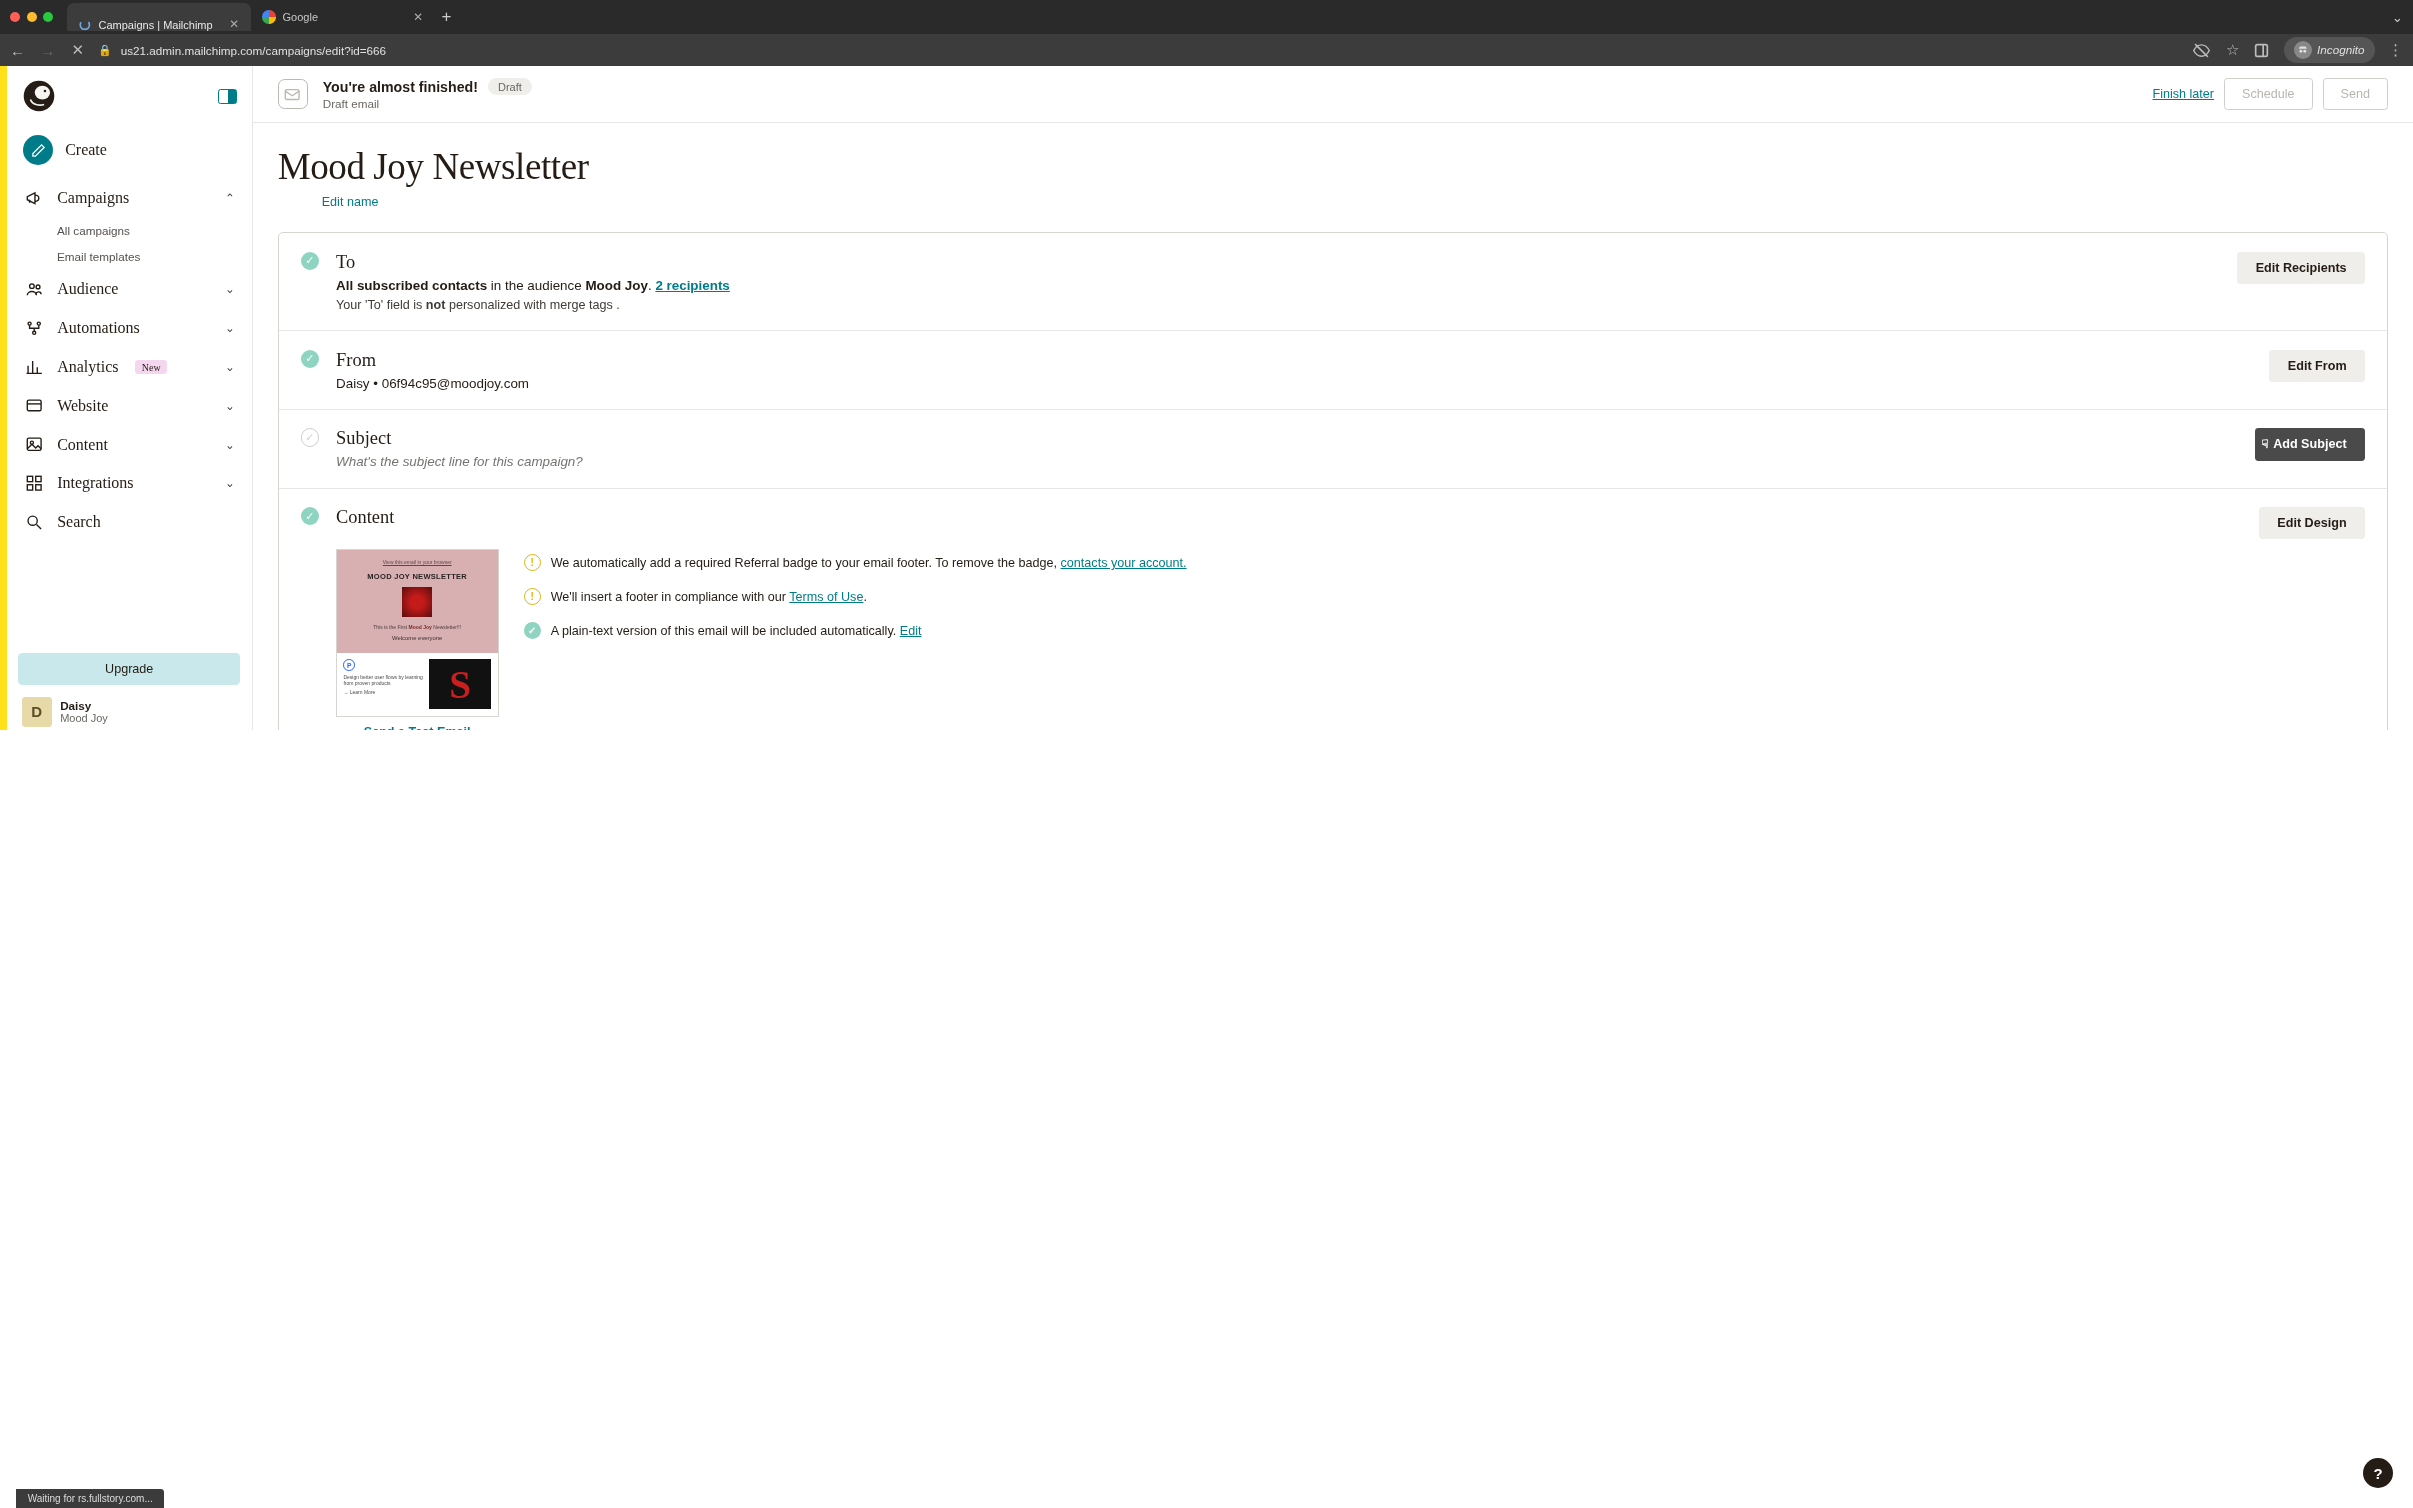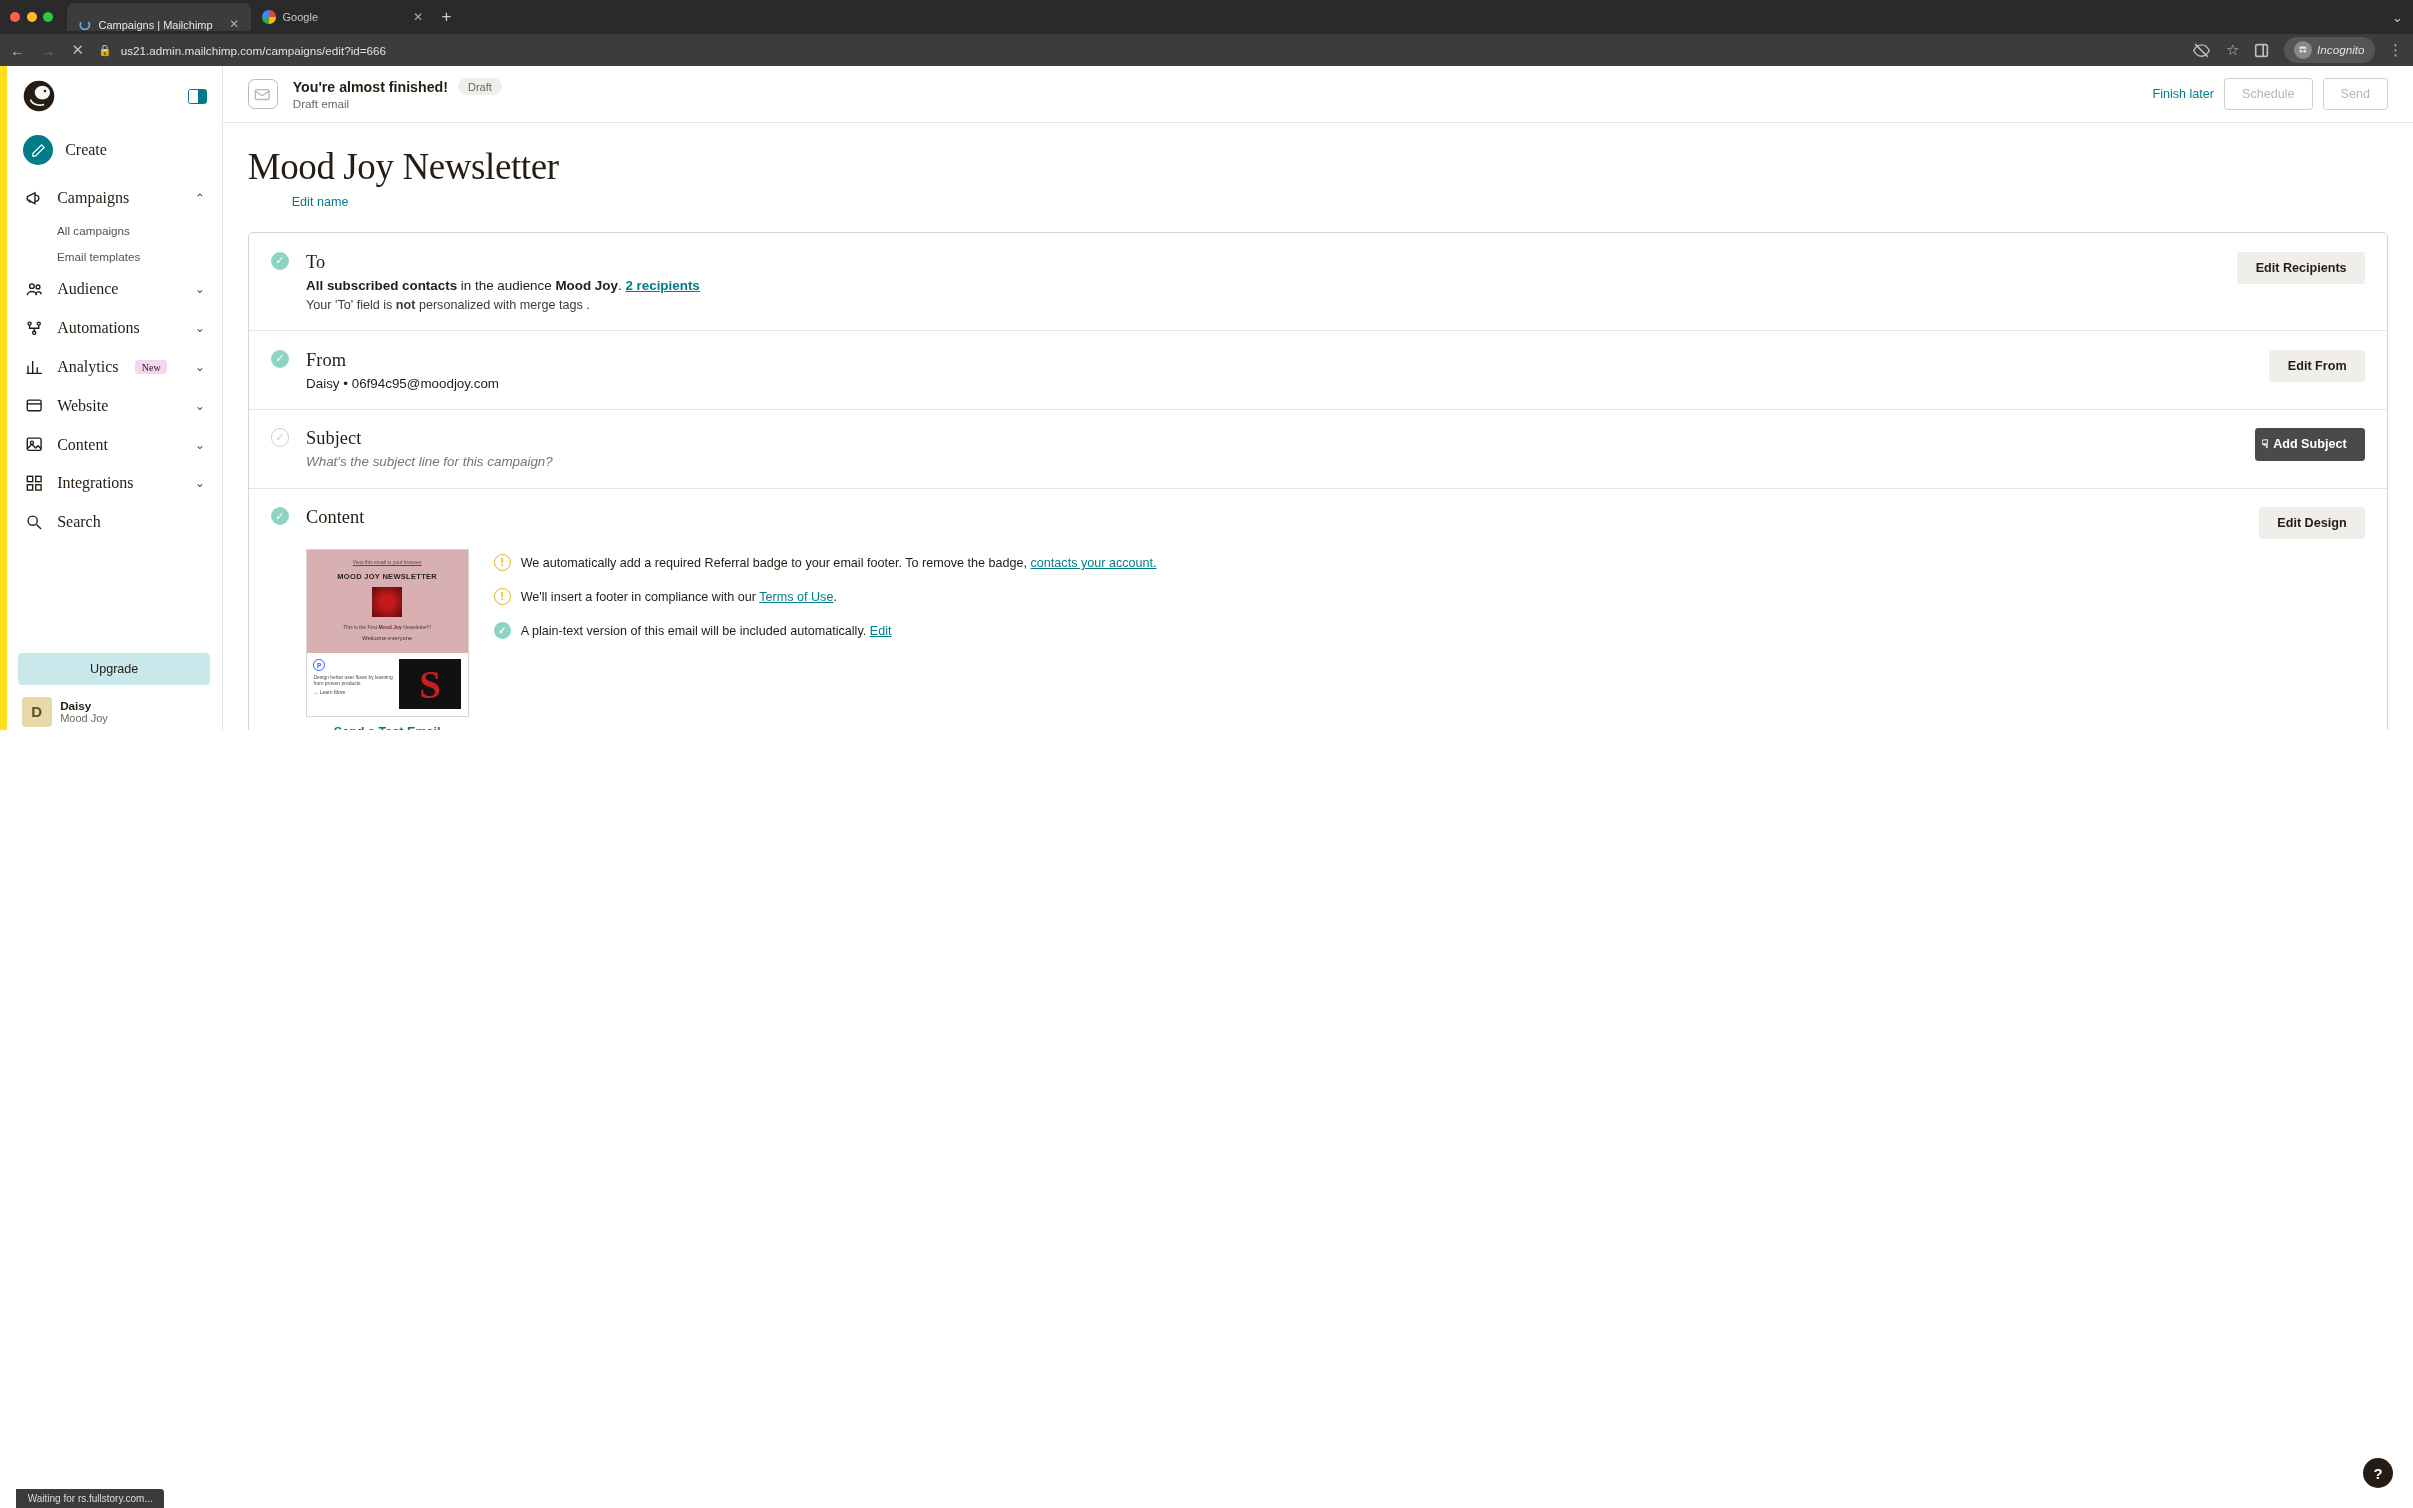--- a/index.html
+++ b/index.html
@@ -24,21 +24,21 @@
 .nav-icon { color: #bdbdbd; font-size: 15px; width: 18.4px; text-align: center; }
 .nav-icon.disabled { color: #6b6b6b; }
 .addr-field { flex: 1; display: flex; align-items: center; gap: 8.4px; background: #3c3c3c; color: #e0e0e0; font-size: 11.7px; }
 .addr-field .lock { color: #bbb; font-size: 11px; }
 .incog-chip { display: flex; align-items: center; gap: 5px; color: #e0e0e0; font-size: 11.7px; background: #555; border-radius: 15px; padding: 3.4px 10px; font-style: italic; }
 .incog-chip .hat { width: 18.4px; height: 18.4px; background: #888; border-radius: 50%; display:flex; align-items:center; justify-content:center;}
 
 
 .app { display: flex; height: calc(1508px / 2 - 65px); height: 664px; min-height: 664px; }
 .yellow-strip { width: 6.7px; background: #ffe01b; }
-.sidebar { width: 216px; border-right: 0.8px solid #e6e6e6; background: #fff; display: flex; flex-direction: column; }
+.sidebar { width: 246px; border-right: 0.8px solid #e6e6e6; background: #fff; display: flex; flex-direction: column; }
 .side-top { display: flex; align-items: center; justify-content: space-between; padding: 13.4px 15px 6.7px; }
 .logo { width: 34px; height: 34px; }
 .panel-toggle { width: 18.4px; height: 15px; border: 1.7px solid #007c89; border-radius: 2.5px; position: relative; }
 .panel-toggle::after { content:''; position:absolute; right:0; top:0; bottom:0; width:7.5px; background:#007c89; }
 
 .nav-list { padding: 6.7px 8.4px; flex: 1; overflow-y: auto; }
 .nav-item { display: flex; align-items: center; gap: 11.7px; padding: 8.4px 8.4px; border-radius: 5px; cursor: pointer; font-size: 14.2px; color: #241c15; }
 .nav-item .icon { width: 22px; height: 22px; display:flex; align-items:center; justify-content:center; color:#241c15; }
 .nav-item .chev { margin-left: auto; color: #403b36; font-size: 11.7px; }
 .nav-item.create .icon { width: 30px; height: 30px; background: #007c89; border-radius: 50%; color: #fff; }
@@ -56,21 +56,21 @@
 .user-info .uorg { font-size: 11px; color: #6b6862; }
 
 
 .main { flex: 1; overflow-y: auto; position: relative; }
 .topbar { display: flex; align-items: center; padding: 11.7px 25px; border-bottom: 0.8px solid #e6e6e6; }
 .outline-icon { width: 30px; height: 30px; border: 1.7px solid #bcb8b1; border-radius: 6.7px; margin-right: 15px; display:flex; align-items:center; justify-content:center; color:#bcb8b1; position:relative;}
 .topbar-titles .t1 { font-weight: 700; font-size: 14.2px; display:flex; align-items:center; gap:10px;}
 .draft-pill { background: #efeeea; color: #6b6862; border-radius: 11.7px; padding: 2.5px 10px; font-size: 11px; font-weight: 500; }
 .topbar-titles .t2 { font-size: 11.7px; color: #6b6862; margin-top: 1.7px; }
 .topbar-actions { margin-left: auto; display: flex; gap: 10px; align-items: center; }
-.link-btn { color: #007c89; font-size: 12.6px; cursor: pointer; }
+.link-btn { color: #007c89; font-size: 12.6px; text-decoration: underline; cursor: pointer; }
 .btn { border: 0.8px solid #d0cec9; background: #fff; color: #b9b6af; padding: 8.4px 17px; border-radius: 3.4px; font-size: 12.6px; cursor: not-allowed; }
 
 .content { padding: 22px 25px 34px; }
 .camp-title { font-family: Georgia, 'Times New Roman', serif; font-size: 37px; font-weight: 500; letter-spacing: -0.4px; }
 .edit-name { color: #007c89; font-size: 12.6px; margin-top: 6.7px; cursor: pointer; margin-left: 44px; }
 
 .card { border: 0.8px solid #d7d5cf; border-radius: 5px; margin-top: 23.5px; }
 .section { display: flex; padding: 18.4px 22px; border-bottom: 0.8px solid #e6e6e6; }
 .section:last-child { border-bottom: none; }
 .status-circle { width: 18.4px; height: 18.4px; border-radius: 50%; margin-right: 17px; flex-shrink: 0; display:flex; align-items:center; justify-content:center; font-size: 11px; }

